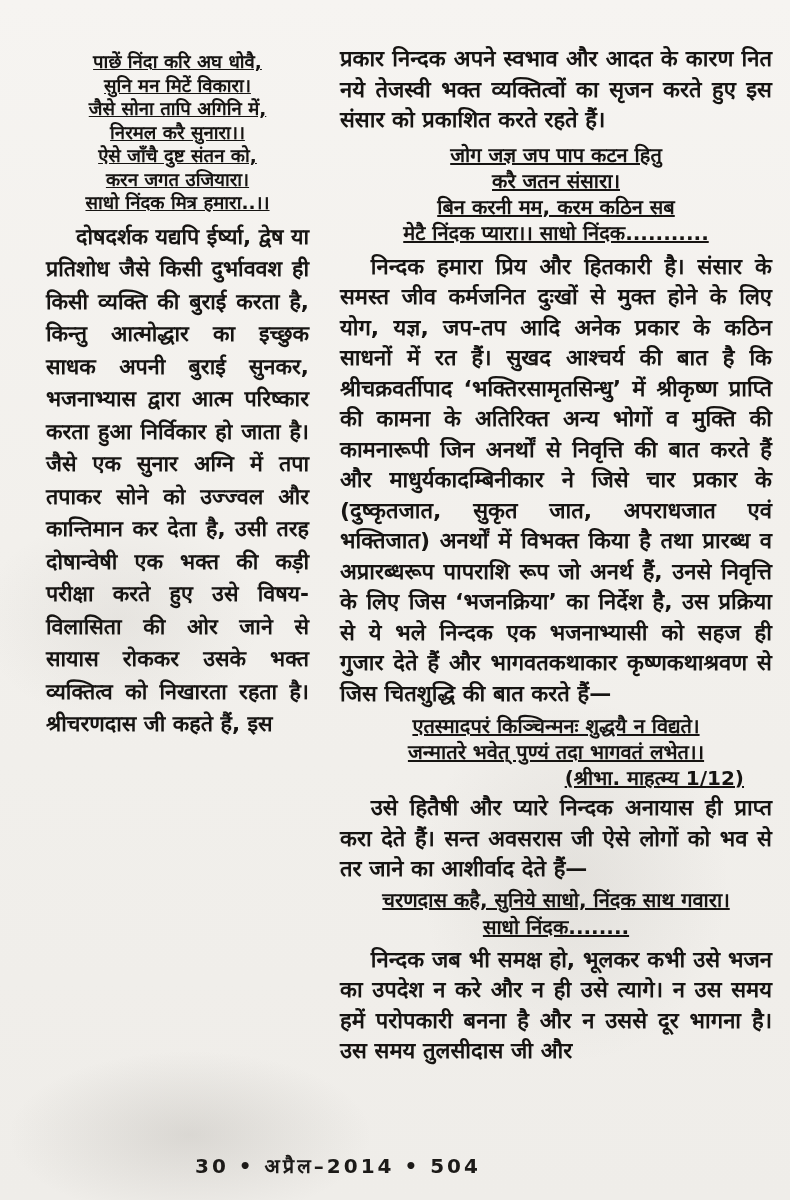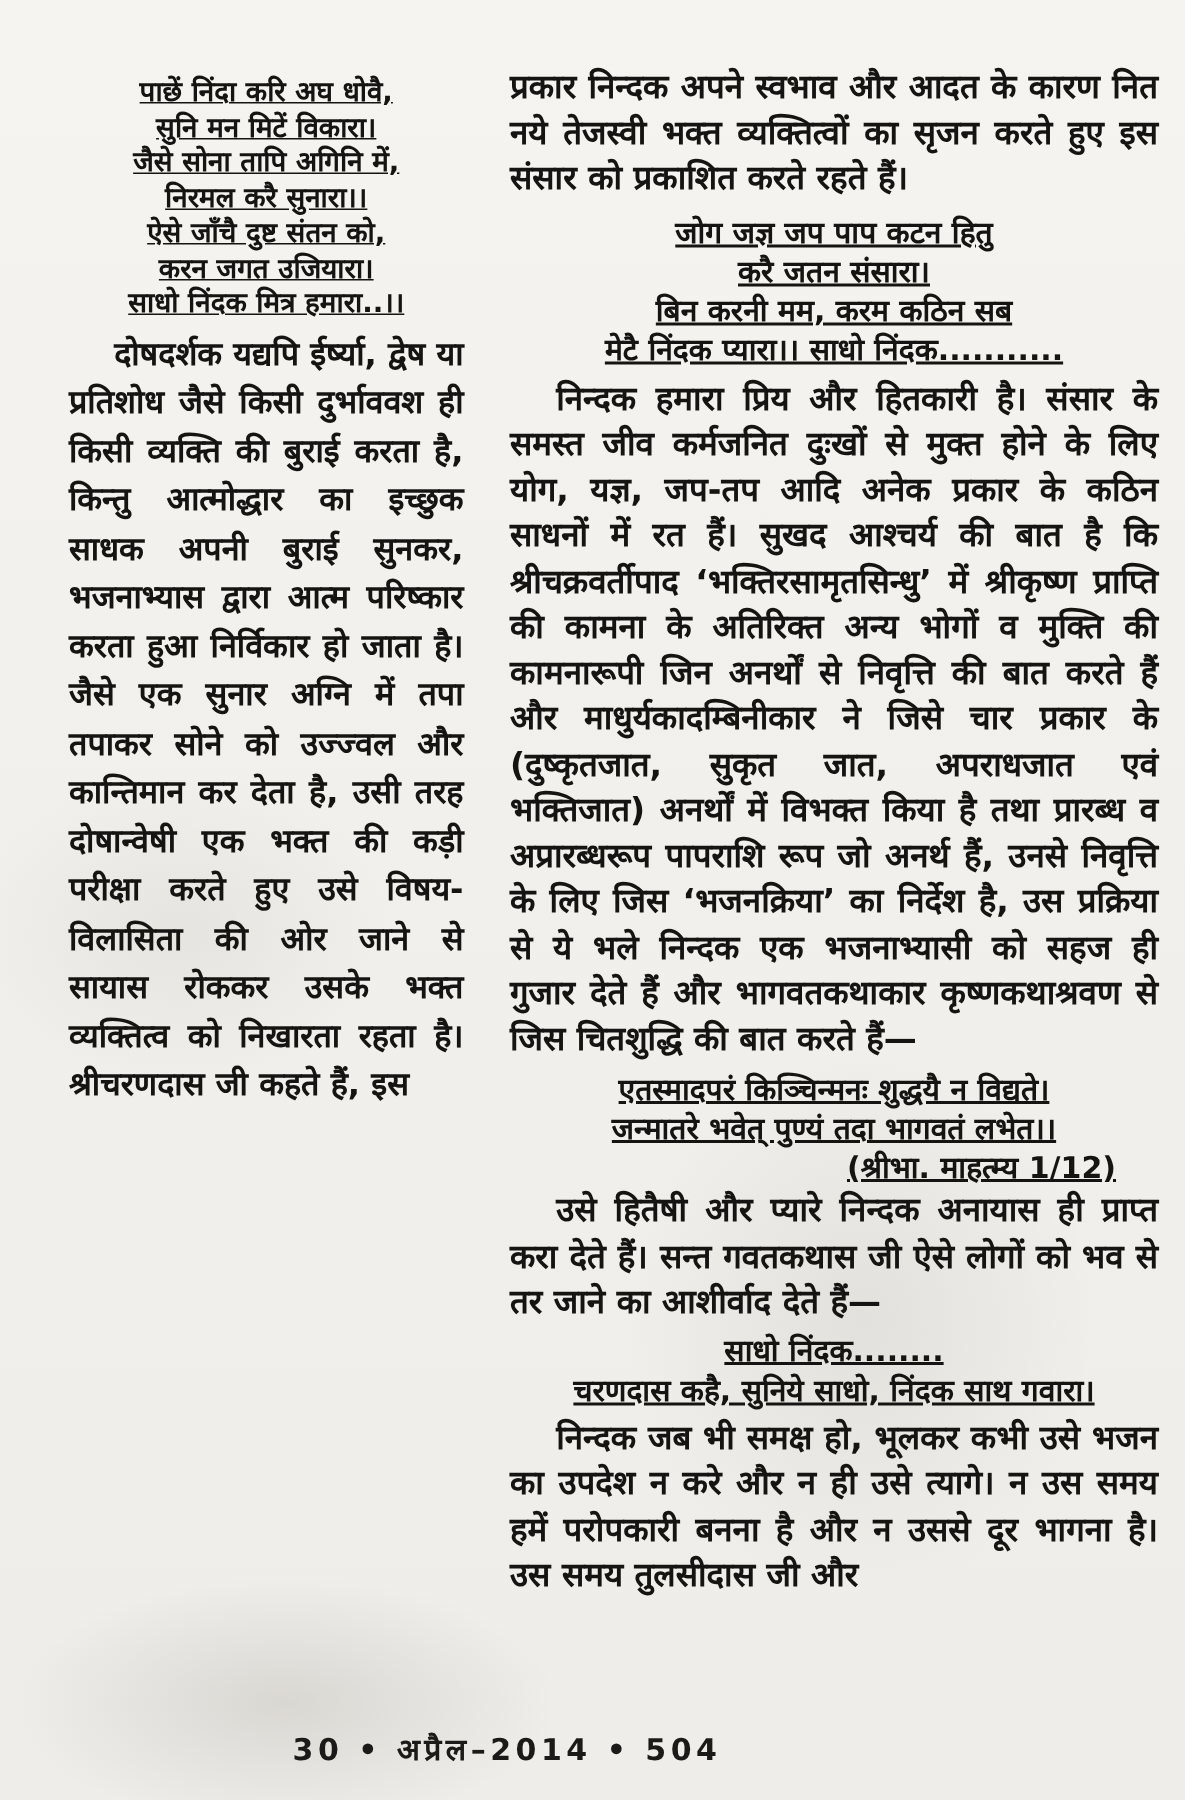--- a/index.html
+++ b/index.html
@@ -109,25 +109,25 @@
     </div>
 
     <p class="para indent">निन्दक हमारा प्रिय और हितकारी है। संसार के समस्त जीव कर्मजनित दुःखों से मुक्त होने के लिए योग, यज्ञ, जप-तप आदि अनेक प्रकार के कठिन साधनों में रत हैं। सुखद आश्चर्य की बात है कि श्रीचक्रवर्तीपाद ‘भक्तिरसामृतसिन्धु’ में श्रीकृष्ण प्राप्ति की कामना के अतिरिक्त अन्य भोगों व मुक्ति की कामनारूपी जिन अनर्थों से निवृत्ति की बात करते हैं और माधुर्यकादम्बिनीकार ने जिसे चार प्रकार के (दुष्कृतजात, सुकृत जात, अपराधजात एवं भक्तिजात) अनर्थों में विभक्त किया है तथा प्रारब्ध व अप्रारब्धरूप पापराशि रूप जो अनर्थ हैं, उनसे निवृत्ति के लिए जिस ‘भजनक्रिया’ का निर्देश है, उस प्रक्रिया से ये भले निन्दक एक भजनाभ्यासी को सहज ही गुजार देते हैं और भागवतकथाकार कृष्णकथाश्रवण से जिस चितशुद्धि की बात करते हैं—</p>
 
     <div class="verse couplet">
       <span class="verse-line">एतस्मादपरं किञ्चिन्मनः शुद्धयै न विद्यते।</span>
       <span class="verse-line">जन्मातरे भवेत् पुण्यं तदा भागवतं लभेत।।</span>
       <span class="citation">(श्रीभा. माहत्म्य 1/12)</span>
     </div>
 
-    <p class="para indent">उसे हितैषी और प्यारे निन्दक अनायास ही प्राप्त करा देते हैं। सन्त गवतकथास जी ऐसे लोगों को भव से तर जाने का आशीर्वाद देते हैं—</p>
+    <p class="para indent">उसे हितैषी और प्यारे निन्दक अनायास ही प्राप्त करा देते हैं। सन्त अवसरास जी ऐसे लोगों को भव से तर जाने का आशीर्वाद देते हैं—</p>
 
     <div class="verse blessing">
+      <span class="verse-line">चरणदास कहै, सुनिये साधो, निंदक साथ गवारा।</span>
       <span class="verse-line">साधो निंदक........</span>
-      <span class="verse-line">चरणदास कहै, सुनिये साधो, निंदक साथ गवारा।</span>
     </div>
 
     <p class="para indent">निन्दक जब भी समक्ष हो, भूलकर कभी उसे भजन का उपदेश न करे और न ही उसे त्यागे। न उस समय हमें परोपकारी बनना है और न उससे दूर भागना है। उस समय तुलसीदास जी और</p>
   </div>
 
   <div class="footer">30 • अप्रैल–2014 • 504</div>
 
 </div>
 
 </body></html>

